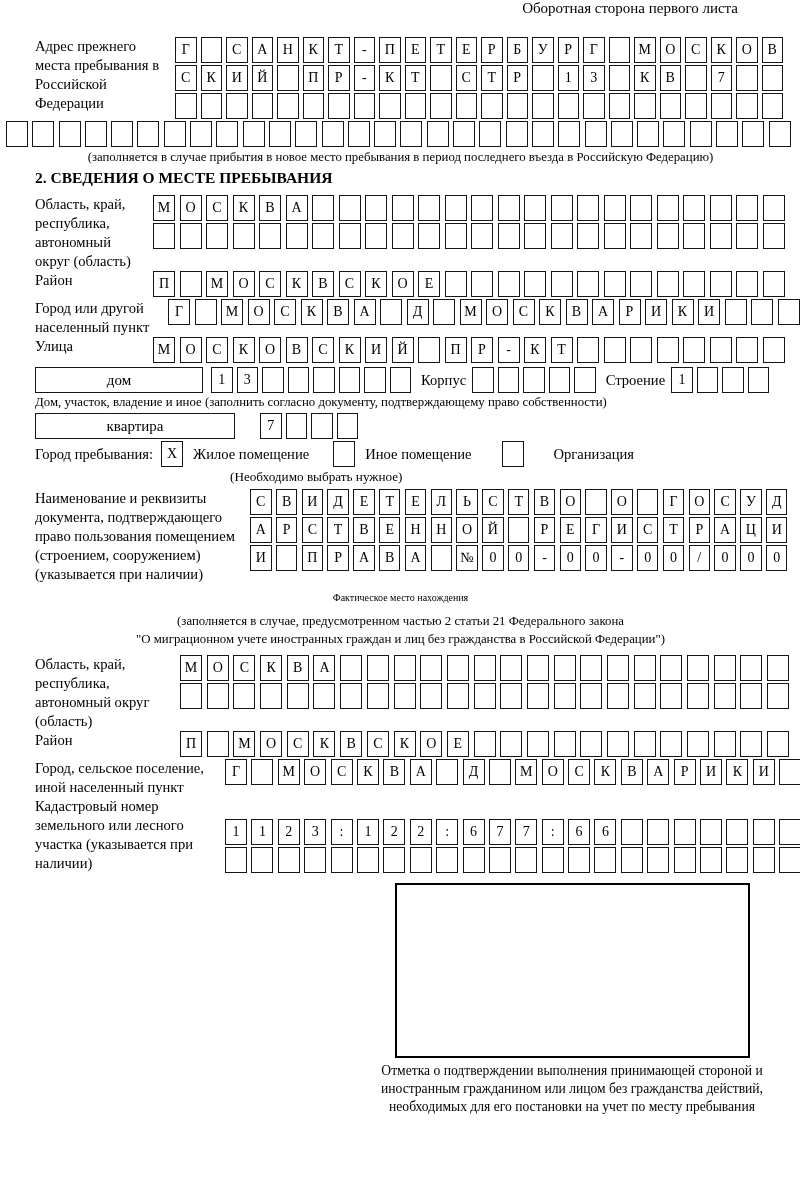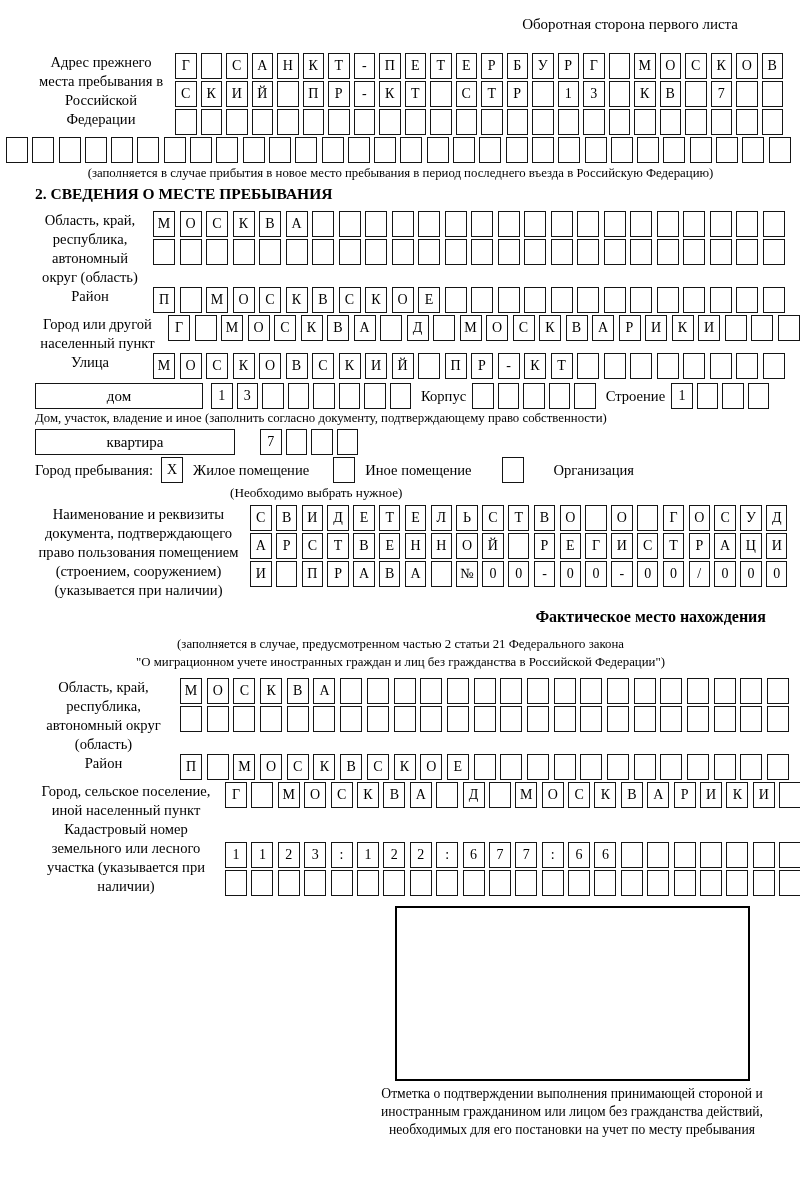--- a/index.html
+++ b/index.html
@@ -1,37 +1,37 @@
 <!DOCTYPE html>
 <html><head>
 <meta charset="utf-8">
 <style>
   html,body{margin:0;padding:0;background:#fff;}
   body{width:800px;height:1180px;font-family:"Liberation Serif","DejaVu Serif",serif;color:#000;overflow:hidden;}
-  .page{position:relative;width:800px;height:1180px;padding:16px 4px 0 35px;box-sizing:border-box;}
+  .page{position:relative;width:800px;height:1180px;padding:0 4px 0 35px;box-sizing:border-box;}
   .hdr{ text-align:right;font-size:15px;padding-right:58px;margin-bottom:20px;}
-  .line{display:flex;align-items:flex-start;text-align:center;}
+  .line{display:flex;align-items:flex-start;}
   .lbl{flex:none;font-size:14.6px;line-height:19px;padding-right:8px;box-sizing:border-box;}
   .w140{width:140px}.w118{width:118px}.w133{width:133px}.w215{width:215px}.w145{width:145px}.w190{width:190px}
   .rows{display:block;}
   .boxrow{display:flex;margin-bottom:2px;}
   .cell{flex:none;box-sizing:border-box;width:22px;height:26px;border:1.6px solid #151515;
         display:inline-flex;align-items:center;justify-content:center;
         font-size:14px;line-height:1;background:#fff;}
   .rw-a .cell{width:21.5px;margin-right:4px;}      
   .rw-b .cell{width:22px;margin-right:4.5px;}      
   .rw-c .cell{width:22px;margin-right:4.3px;}      
   .rw-d .cell{width:21.5px;margin-right:4.3px;}    
   .rw-e .cell{width:22px;margin-right:4.7px;}      
   .rw-f .cell{width:22px;margin-right:4.4px;}      
   .full{margin-left:-29px;}
   .cap{font-size:12.8px;line-height:16px;margin:1px 0 2px 0;}
   .cap.center{text-align:center;margin-right:30px;}
   .h2{font-size:15.5px;font-weight:bold;margin:4px 30px 8px 0;}
-  .h3{font-size:16px;font-weight:bold;text-align:right;margin:8px 30px 10px 0;}
+  .h3{font-size:10px;font-weight:normal;text-align:center;margin:8px 30px 10px 0;}
   .widebox{flex:none;box-sizing:border-box;height:26px;border:1.6px solid #151515;
            display:inline-flex;align-items:center;justify-content:center;font-size:15px;}
   .wb168{width:168px;margin-right:8px;}
   .wb200{width:200px;margin-right:25px;}
   .inlbl{flex:none;font-size:14.6px;line-height:26px;padding:0 6px;}
   .chk{display:flex;align-items:center;margin-top:2px;}
   .chk .cell{margin:0 10px 0 8px;}
   .chk .t{font-size:14.6px;}
   .hint{font-size:13.2px;margin:2px 0 4px 195px;}
   .stamp{box-sizing:border-box;width:355px;height:175px;border:2px solid #000;margin:8px 0 4px 360px;}

